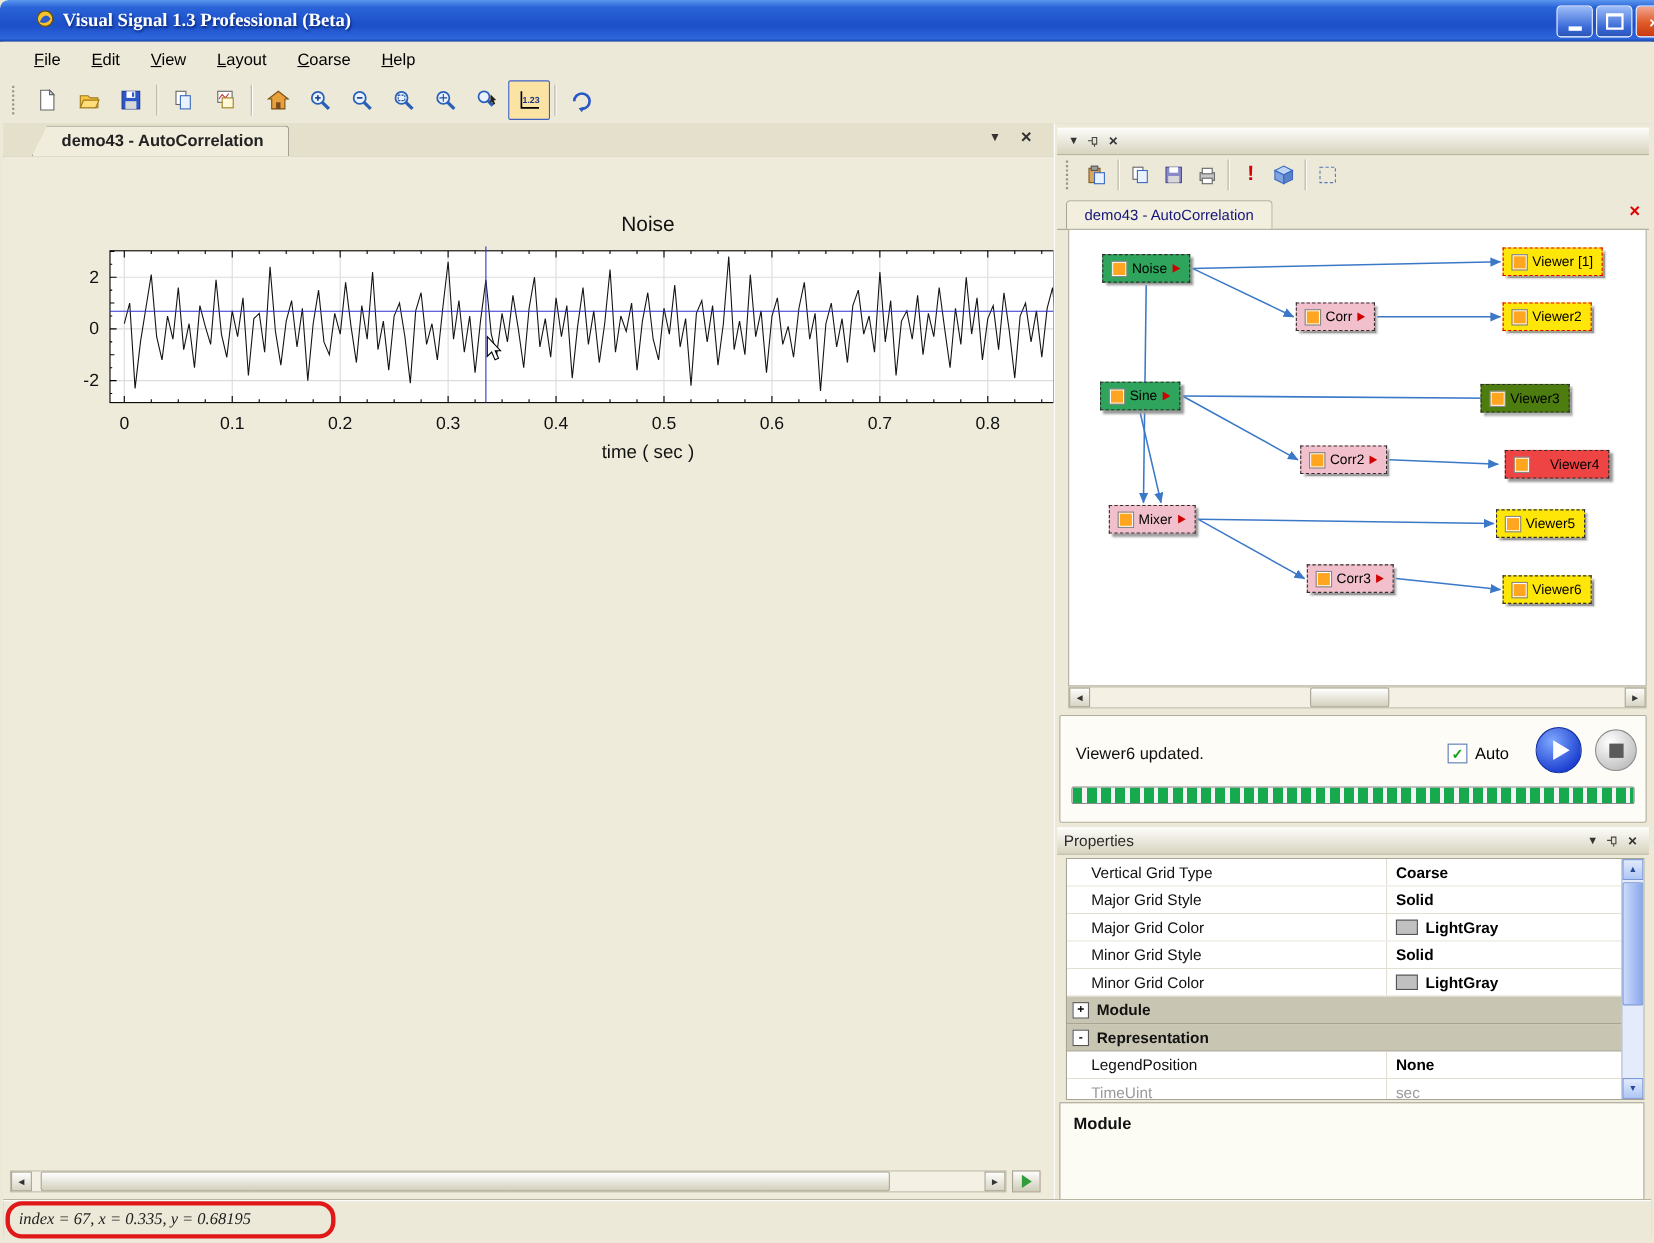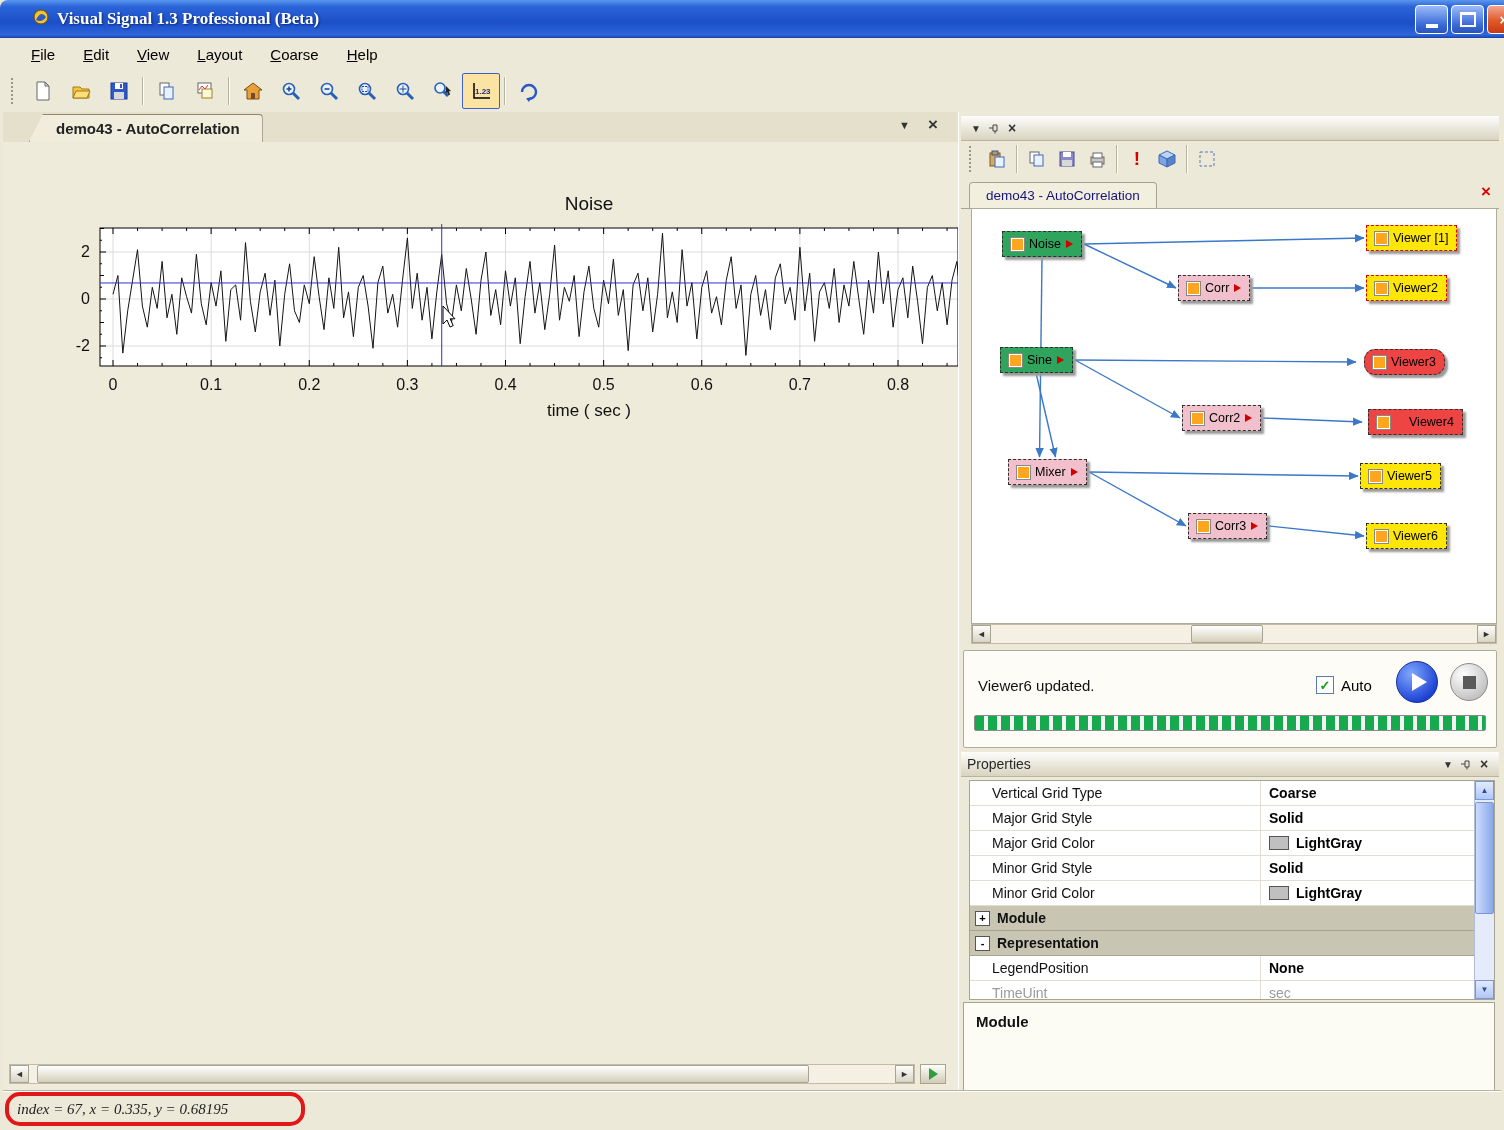--- a/index.html
+++ b/index.html
@@ -497,21 +497,21 @@
         </div>
         <div class="node selected" style="left: 394px; top: 66px; background: rgb(255, 230, 9);">
           <span class="node-icon"></span>
           <span class="node-label">Viewer2</span>
         </div>
         <div class="node" style="left: 28px; top: 138px; background: rgb(47, 164, 92);">
           <span class="node-icon"></span>
           <span class="node-label">Sine</span>
           <span class="node-port"></span>
         </div>
-        <div class="node" style="left: 392px; top: 140px; background: #ef4444; border-radius: 11px;">
+        <div class="node" style="left: 374px; top: 140px; background: #4d7c0f;">
           <span class="node-icon"></span>
           <span class="node-label">Viewer3</span>
         </div>
         <div class="node" style="left: 210px; top: 196px; background: rgb(242, 192, 204);">
           <span class="node-icon"></span>
           <span class="node-label">Corr2</span>
           <span class="node-port"></span>
         </div>
         <div class="node" style="left: 396px; top: 200px; background: #ef4444; gap: 19px;">
           <span class="node-icon"></span>

